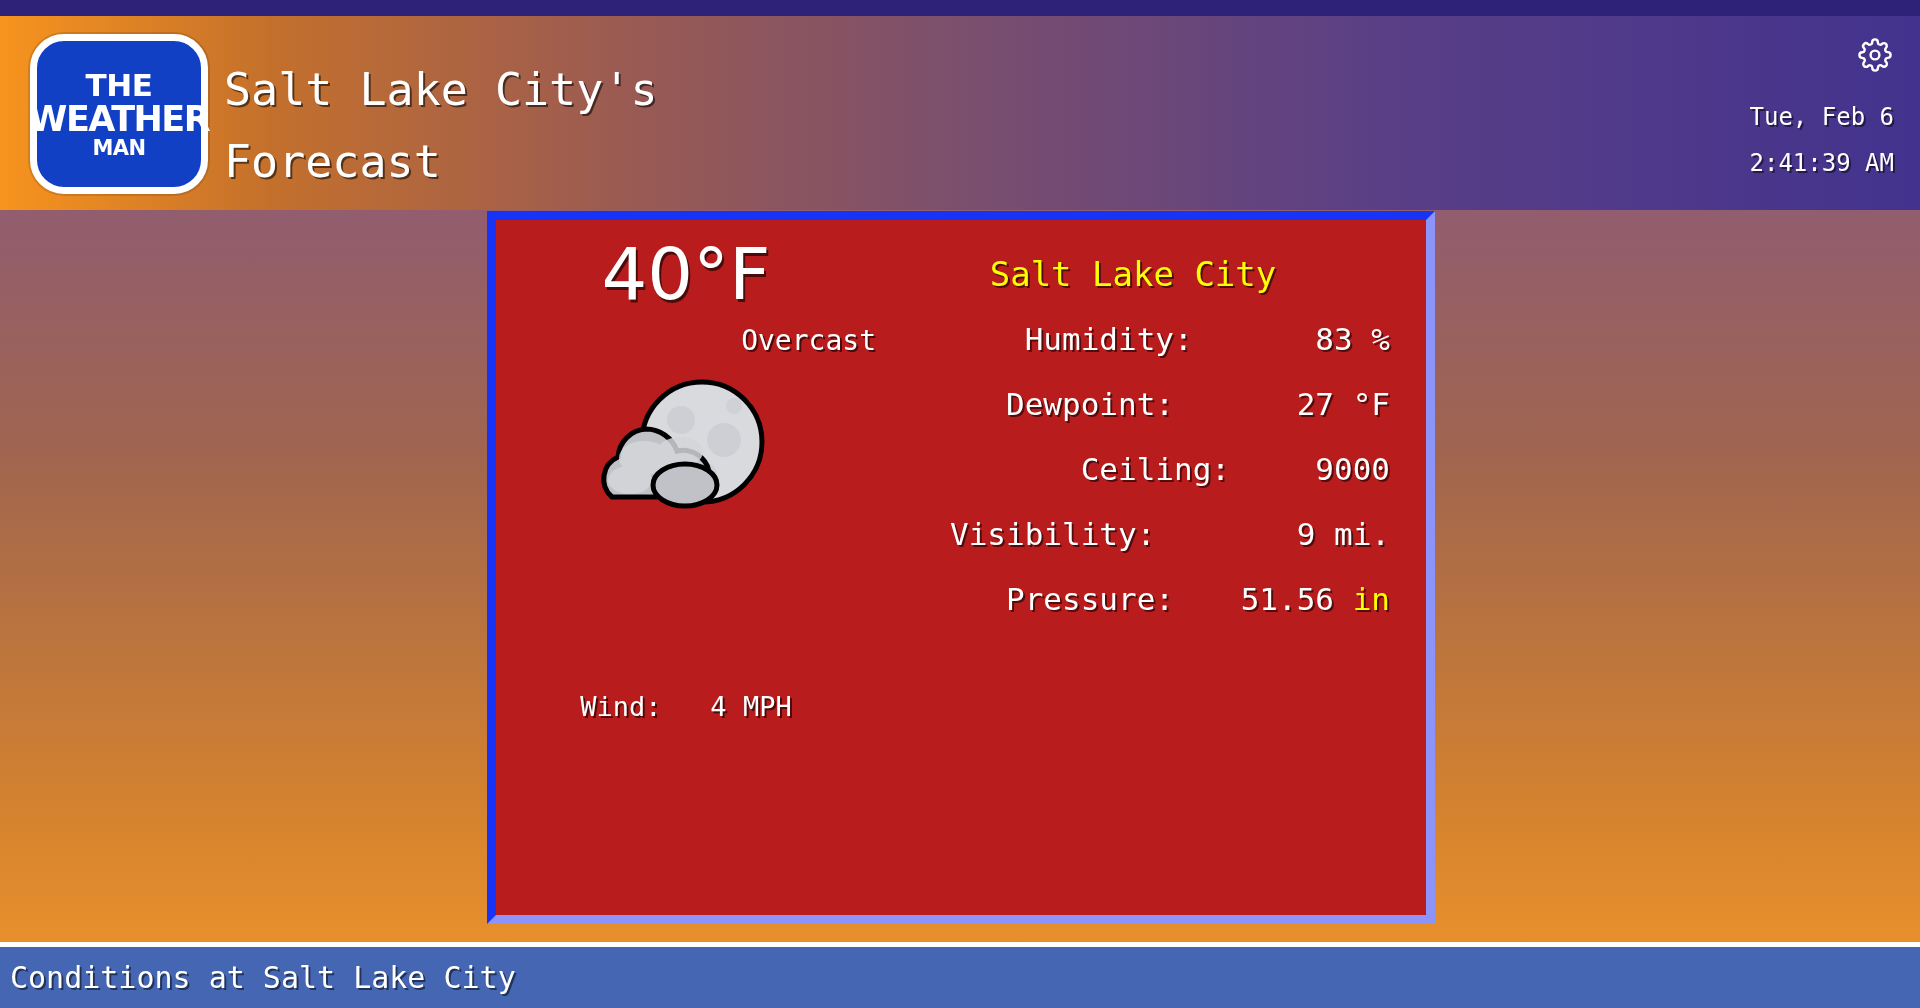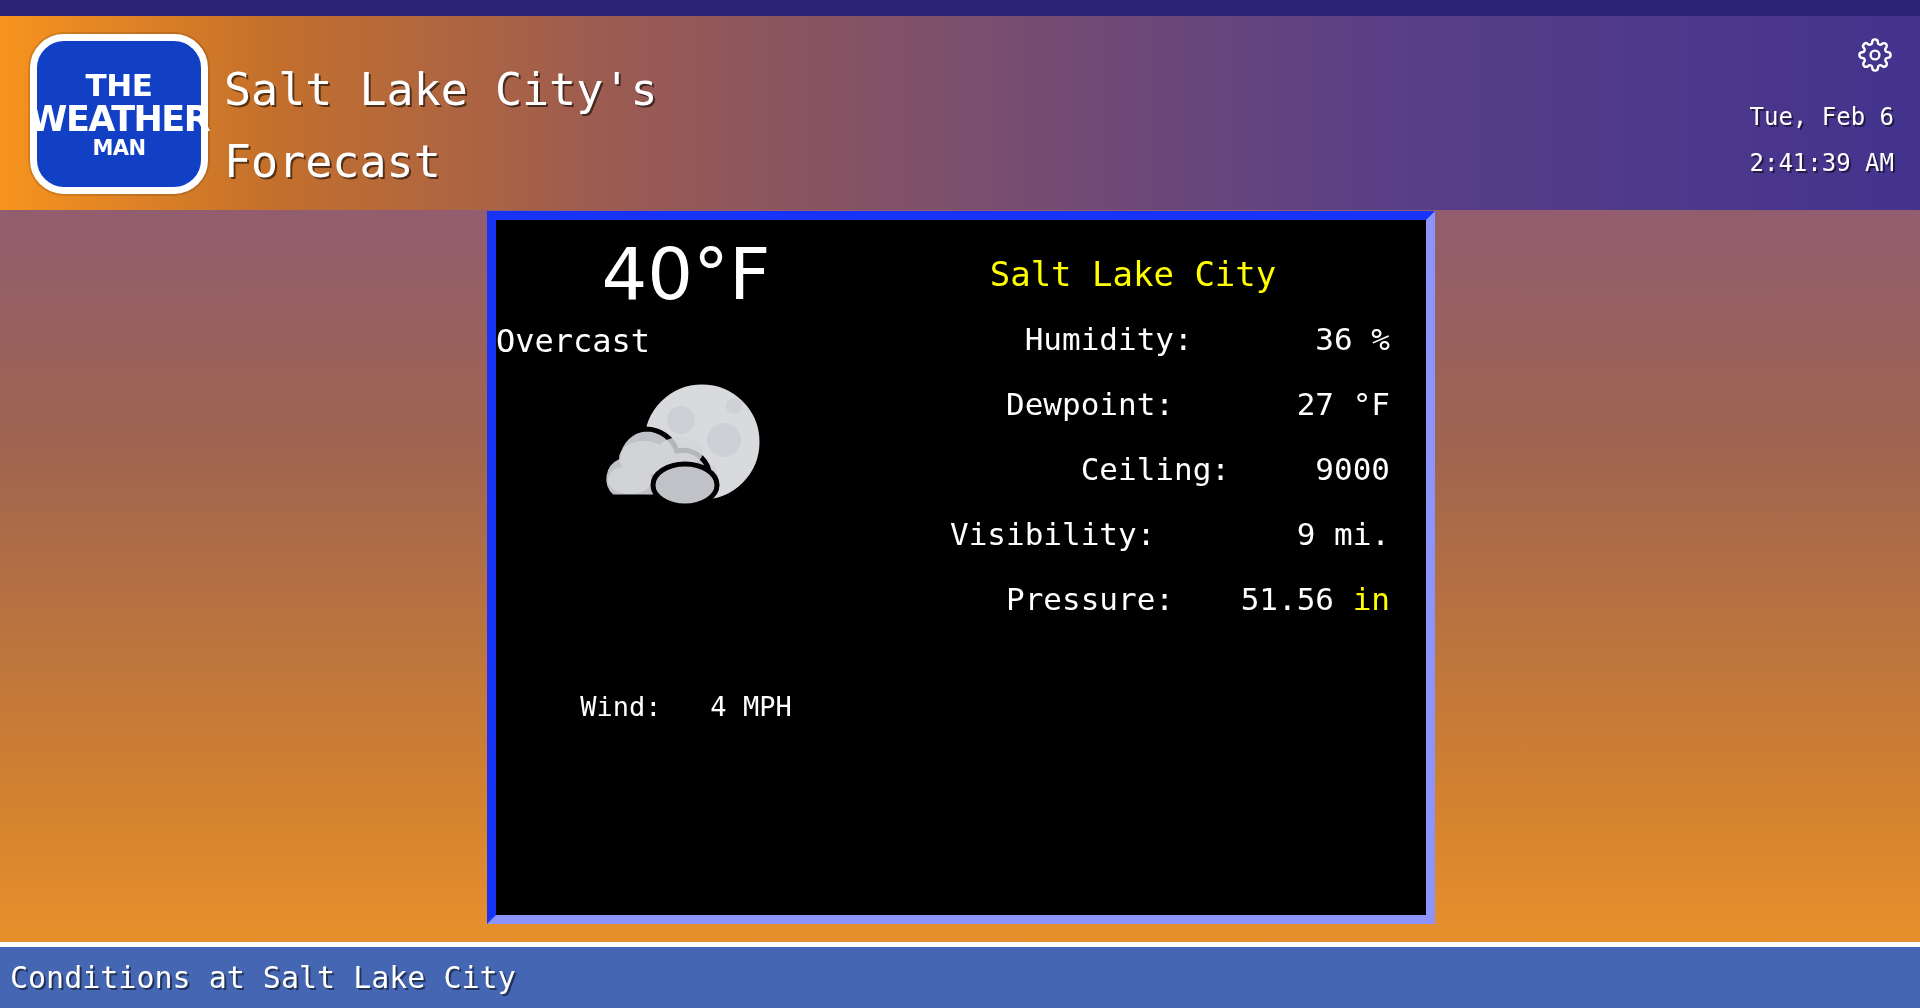--- a/index.html
+++ b/index.html
@@ -103,21 +103,21 @@
     text-shadow: 2px 2px 0 rgba(0,0,0,0.5);
   }
 
   
   #card {
     position: absolute;
     left: 487px;
     top: 211px;
     width: 948px;
     height: 713px;
-    background: #000000;
+    background: #b91c1c;
     border-top: 9px solid #1733f5;
     border-left: 9px solid #1733f5;
     border-right: 9px solid #8c94fa;
     border-bottom: 9px solid #8c94fa;
   }
 
   
   #card-left {
     position: absolute;
     left: 0;
@@ -135,23 +135,23 @@
     font-family: "DejaVu Sans", sans-serif;
     font-size: 72px;
     line-height: 84px;
     text-shadow: 2px 3px 0 rgba(0,0,0,0.6);
   }
   #condition {
     position: absolute;
     top: 104px;
     left: 0;
     width: 380px;
-    text-align: left;
-    color: #ffffff;
-    font-size: 32px;
+    text-align: right;
+    color: #ffffff;
+    font-size: 28px;
     line-height: 34px;
     text-shadow: 2px 2px 0 rgba(0,0,0,0.6);
   }
   #weather-icon {
     position: absolute;
     top: 150px;
     left: 82px;
     width: 210px;
     height: 160px;
   }
@@ -294,21 +294,21 @@
         </g>
       </svg>
     </div>
 
     <div id="wind">Wind:   4 MPH</div>
   </div>
 
   <div id="card-right">
     <div id="station-name">Salt Lake City</div>
     <div id="metrics-list">
-        <div class="metric-row"><span class="metric-label">Humidity:</span><span class="metric-value">36</span><span class="metric-unit"> %</span></div>
+        <div class="metric-row"><span class="metric-label">Humidity:</span><span class="metric-value">83</span><span class="metric-unit"> %</span></div>
         <div class="metric-row"><span class="metric-label">Dewpoint:</span><span class="metric-value">27</span><span class="metric-unit"> °F</span></div>
         <div class="metric-row"><span class="metric-label">Ceiling:</span><span class="metric-value">9000</span><span class="metric-unit"></span></div>
         <div class="metric-row"><span class="metric-label">Visibility:</span><span class="metric-value">9</span><span class="metric-unit"> mi.</span></div>
         <div class="metric-row"><span class="metric-label">Pressure:</span><span class="metric-value">51.56</span><span class="metric-unit accent"> in</span></div>
       </div>
   </div>
 
 </div>
 
 <div id="statusbar">

